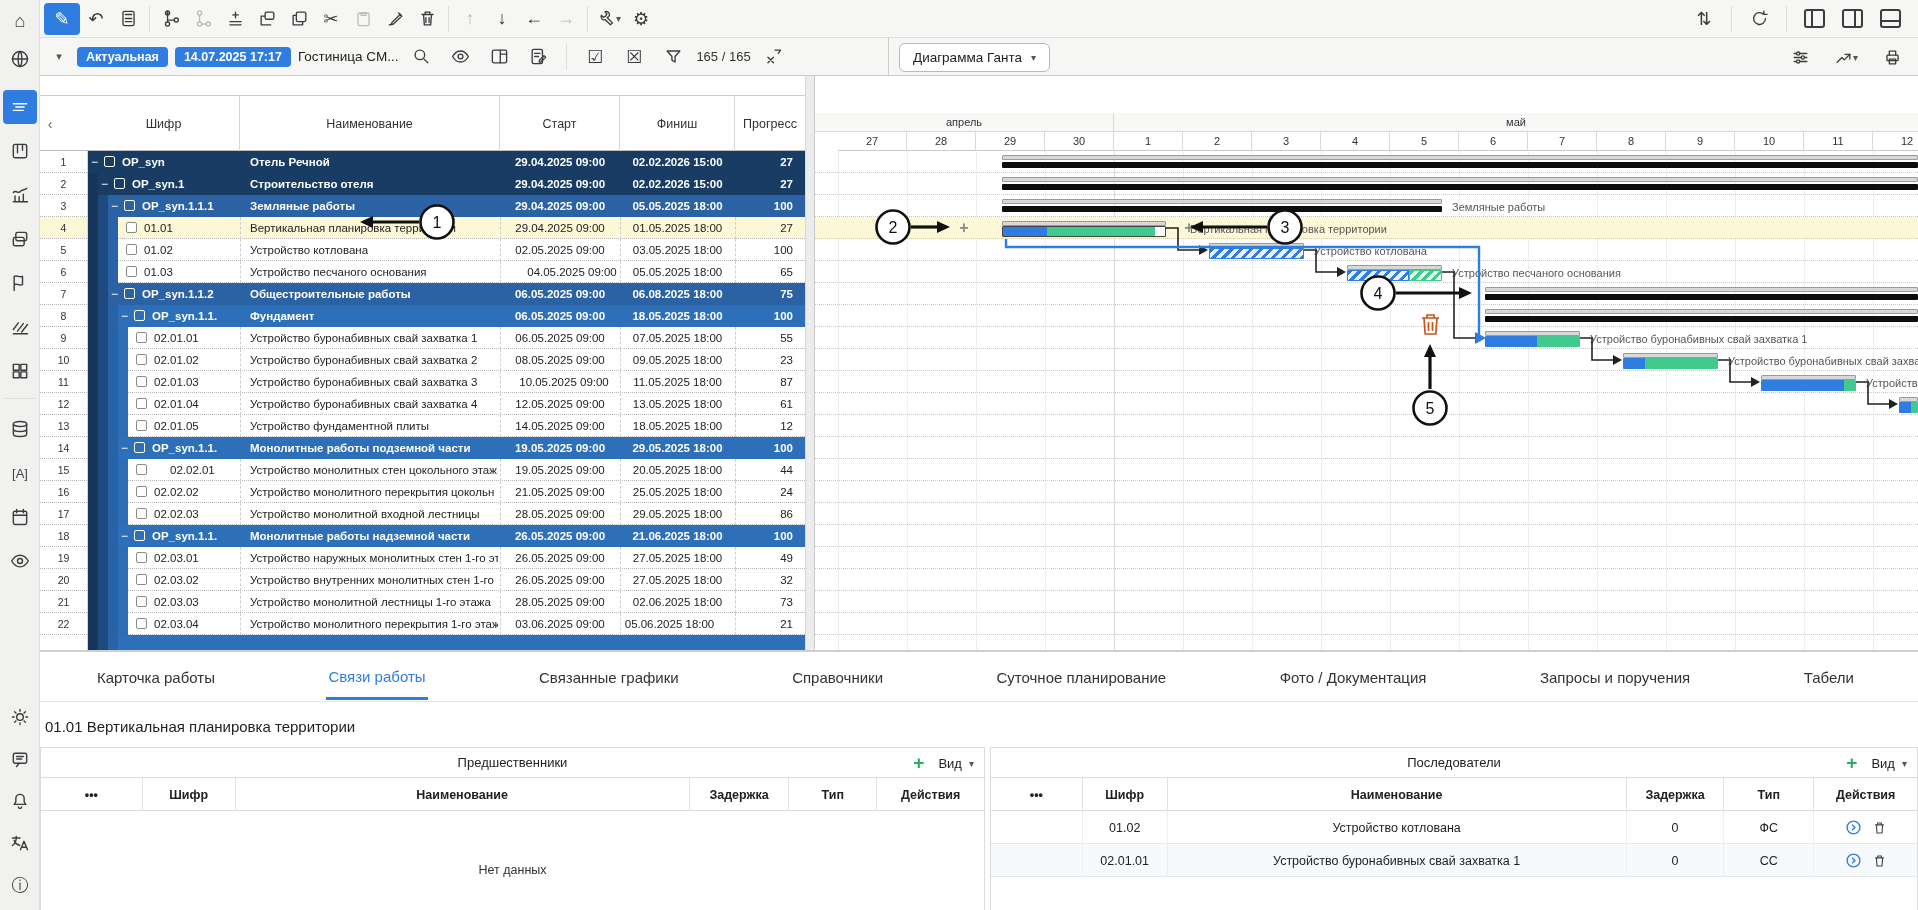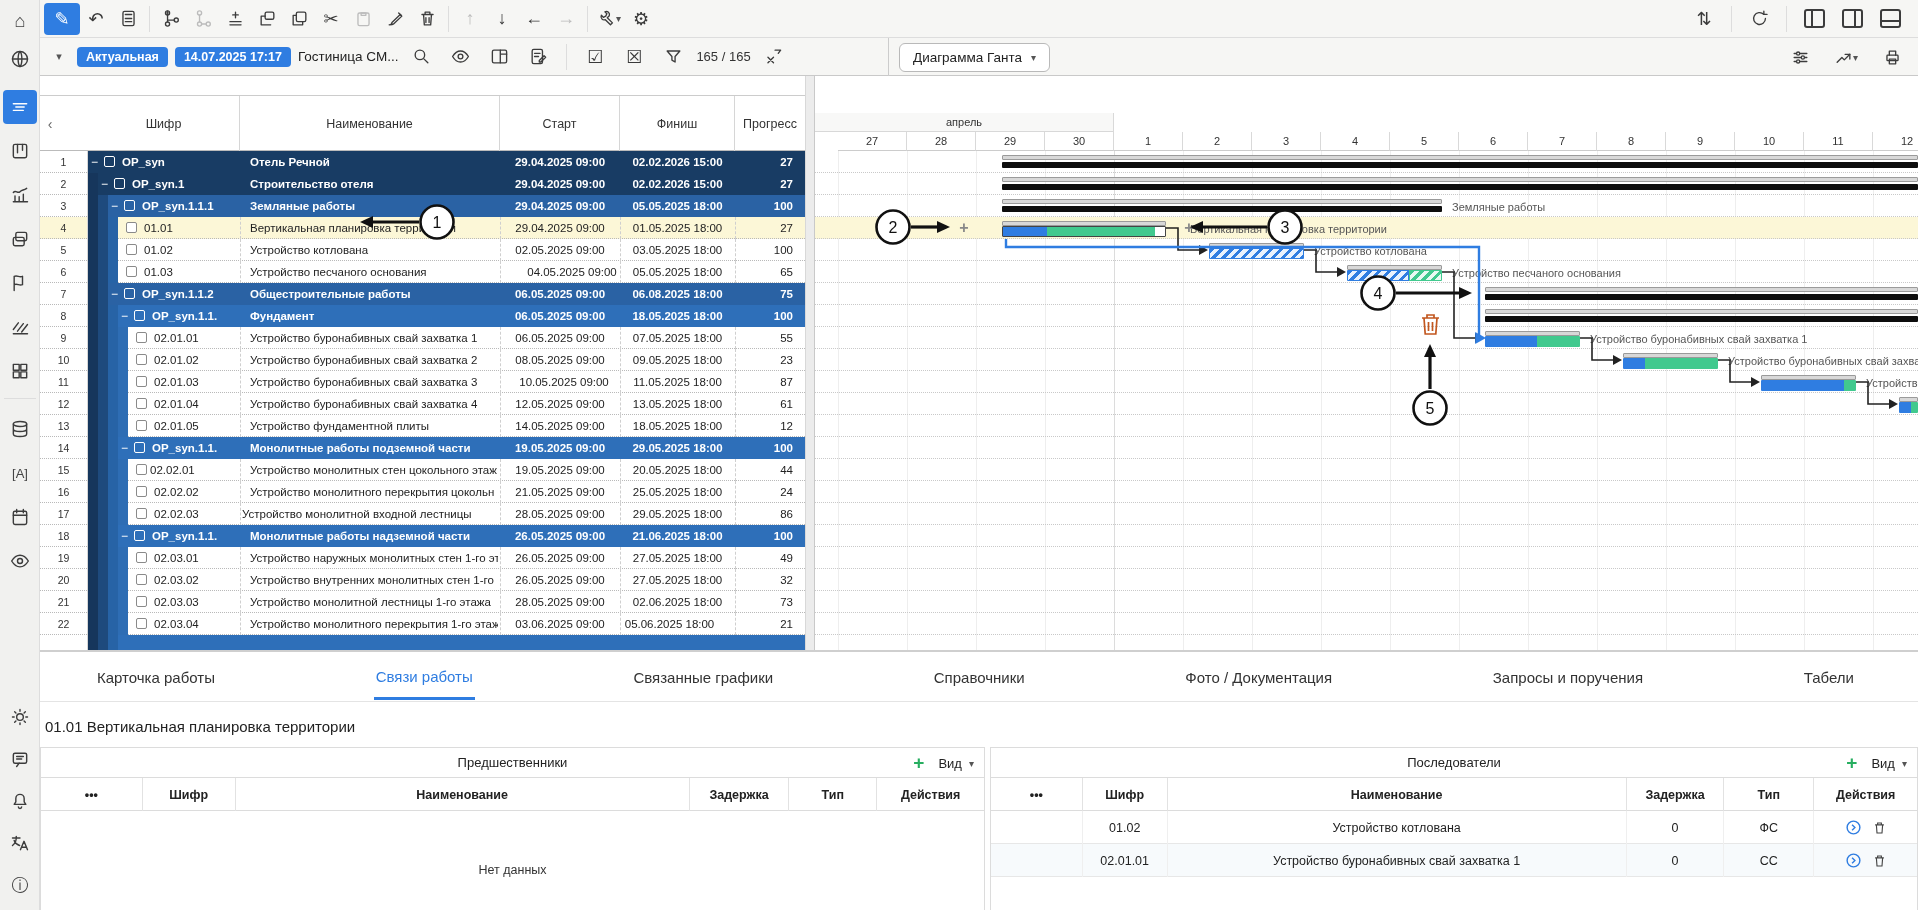--- a/index.html
+++ b/index.html
@@ -585,21 +585,21 @@
           <div class="cellt sumt" style="left: 580px; width: 115px; justify-content: center;">29.05.2025 18:00</div>
           <div class="cellt sumt" style="left: 695px; width: 58px; justify-content: flex-end;">100</div>
         </div>
         <div class="trow" style="top: 308px;">
           <div class="rnum">15</div>
           <div class="stripe" style="left: 48px; background: rgb(22, 54, 92);"></div>
           <div class="stripe" style="left: 58px; background: rgb(30, 74, 125);"></div>
           <div class="stripe" style="left: 68px; background: rgb(39, 99, 166);"></div>
           <div class="stripe" style="left: 78px; background: rgb(46, 109, 180);"></div>
           <div class="cbx" style="left: 96px;"></div>
-          <div class="cellt" style="left: 110px; width: 86px;">02.02.01</div>
+          <div class="cellt" style="left: 130px; width: 86px;">02.02.01</div>
           <div class="cellt" style="left: 210px; width: 248px;">Устройство монолитных стен цокольного этаж</div>
           <div class="vsep" style="left: 200px;"></div>
           <div class="vsep" style="left: 460px;"></div>
           <div class="vsep" style="left: 580px;"></div>
           <div class="vsep" style="left: 695px;"></div>
           <div class="cellt" style="left: 460px; width: 120px; justify-content: center;">19.05.2025 09:00</div>
           <div class="cellt" style="left: 580px; width: 115px; justify-content: center;">20.05.2025 18:00</div>
           <div class="cellt" style="left: 695px; width: 58px; justify-content: flex-end;">44</div>
         </div>
         <div class="trow" style="top: 330px;">
@@ -620,21 +620,21 @@
           <div class="cellt" style="left: 695px; width: 58px; justify-content: flex-end;">24</div>
         </div>
         <div class="trow" style="top: 352px;">
           <div class="rnum">17</div>
           <div class="stripe" style="left: 48px; background: rgb(22, 54, 92);"></div>
           <div class="stripe" style="left: 58px; background: rgb(30, 74, 125);"></div>
           <div class="stripe" style="left: 68px; background: rgb(39, 99, 166);"></div>
           <div class="stripe" style="left: 78px; background: rgb(46, 109, 180);"></div>
           <div class="cbx" style="left: 96px;"></div>
           <div class="cellt" style="left: 114px; width: 86px;">02.02.03</div>
-          <div class="cellt" style="left: 202px; width: 248px;">Устройство монолитной входной лестницы</div>
+          <div class="cellt" style="left: 210px; width: 248px;">Устройство монолитной входной лестницы</div>
           <div class="vsep" style="left: 200px;"></div>
           <div class="vsep" style="left: 460px;"></div>
           <div class="vsep" style="left: 580px;"></div>
           <div class="vsep" style="left: 695px;"></div>
           <div class="cellt" style="left: 460px; width: 120px; justify-content: center;">28.05.2025 09:00</div>
           <div class="cellt" style="left: 580px; width: 115px; justify-content: center;">29.05.2025 18:00</div>
           <div class="cellt" style="left: 695px; width: 58px; justify-content: flex-end;">86</div>
         </div>
         <div class="trow" style="top: 374px;">
           <div class="rnum">18</div>
@@ -725,20 +725,21 @@
           <div class="stripe" style="left: 68px; background: rgb(39, 99, 166);"></div>
           <div class="sumbg" style="left: 78px; background: rgb(46, 111, 185);"></div>
         </div>
       </div>
   </div>
 
   <div class="splitter"></div>
 
   <div class="gpanel" id="gpanel">
       <div class="gcell" style="left: 0px; top: 37px; width: 299px; height: 19px; background: rgb(248, 248, 247); border-bottom: 1px solid rgb(216, 216, 216);">апрель</div>
+      <div class="gcell" style="left: 299px; top: 37px; width: 804px; height: 19px; background: rgb(248, 248, 247); border-bottom: 1px solid rgb(216, 216, 216); border-right: none;">май</div>
       <div class="gcell" style="left: 23px; top: 56px; width: 69px; height: 19px; border-bottom: 1px solid rgb(204, 204, 204);">27</div>
       <div class="gline" style="left: 23px; top: 75px; height: 499px; background: rgb(238, 238, 238);"></div>
       <div class="gcell" style="left: 92px; top: 56px; width: 69px; height: 19px; border-bottom: 1px solid rgb(204, 204, 204);">28</div>
       <div class="gline" style="left: 92px; top: 75px; height: 499px; background: rgb(238, 238, 238);"></div>
       <div class="gcell" style="left: 161px; top: 56px; width: 69px; height: 19px; border-bottom: 1px solid rgb(204, 204, 204);">29</div>
       <div class="gline" style="left: 161px; top: 75px; height: 499px; background: rgb(238, 238, 238);"></div>
       <div class="gcell" style="left: 230px; top: 56px; width: 69px; height: 19px; border-bottom: 1px solid rgb(204, 204, 204);">30</div>
       <div class="gline" style="left: 230px; top: 75px; height: 499px; background: rgb(238, 238, 238);"></div>
       <div class="gcell" style="left: 299px; top: 56px; width: 69px; height: 19px; border-bottom: 1px solid rgb(204, 204, 204);">1</div>
       <div class="gline" style="left: 299px; top: 75px; height: 499px; background: rgb(220, 220, 220);"></div>
@@ -857,20 +858,21 @@
         <path d="M671,262 l-10.8,-6 v12 z" fill="#2f7de1"></path>
       </svg>
     </div>
 
   <div class="bottom">
     <div class="tabs" id="tabs">
         <span class="tab">Карточка работы</span>
         <span class="tab on">Связи работы</span>
         <span class="tab">Связанные графики</span>
         <span class="tab">Справочники</span>
+        <span class="tab">Суточное планирование</span>
         <span class="tab">Фото / Документация</span>
         <span class="tab">Запросы и поручения</span>
         <span class="tab">Табели</span>
       </div>
     <div class="ptitle">01.01 Вертикальная планировка территории</div>
     <div class="ltable" id="pred-table" style="left:0;width:945px">
         <div class="sechead">Предшественники<div class="sectools">
             <div class="gplus">+</div>
             <div class="viewdd">
               <span>Вид</span>

